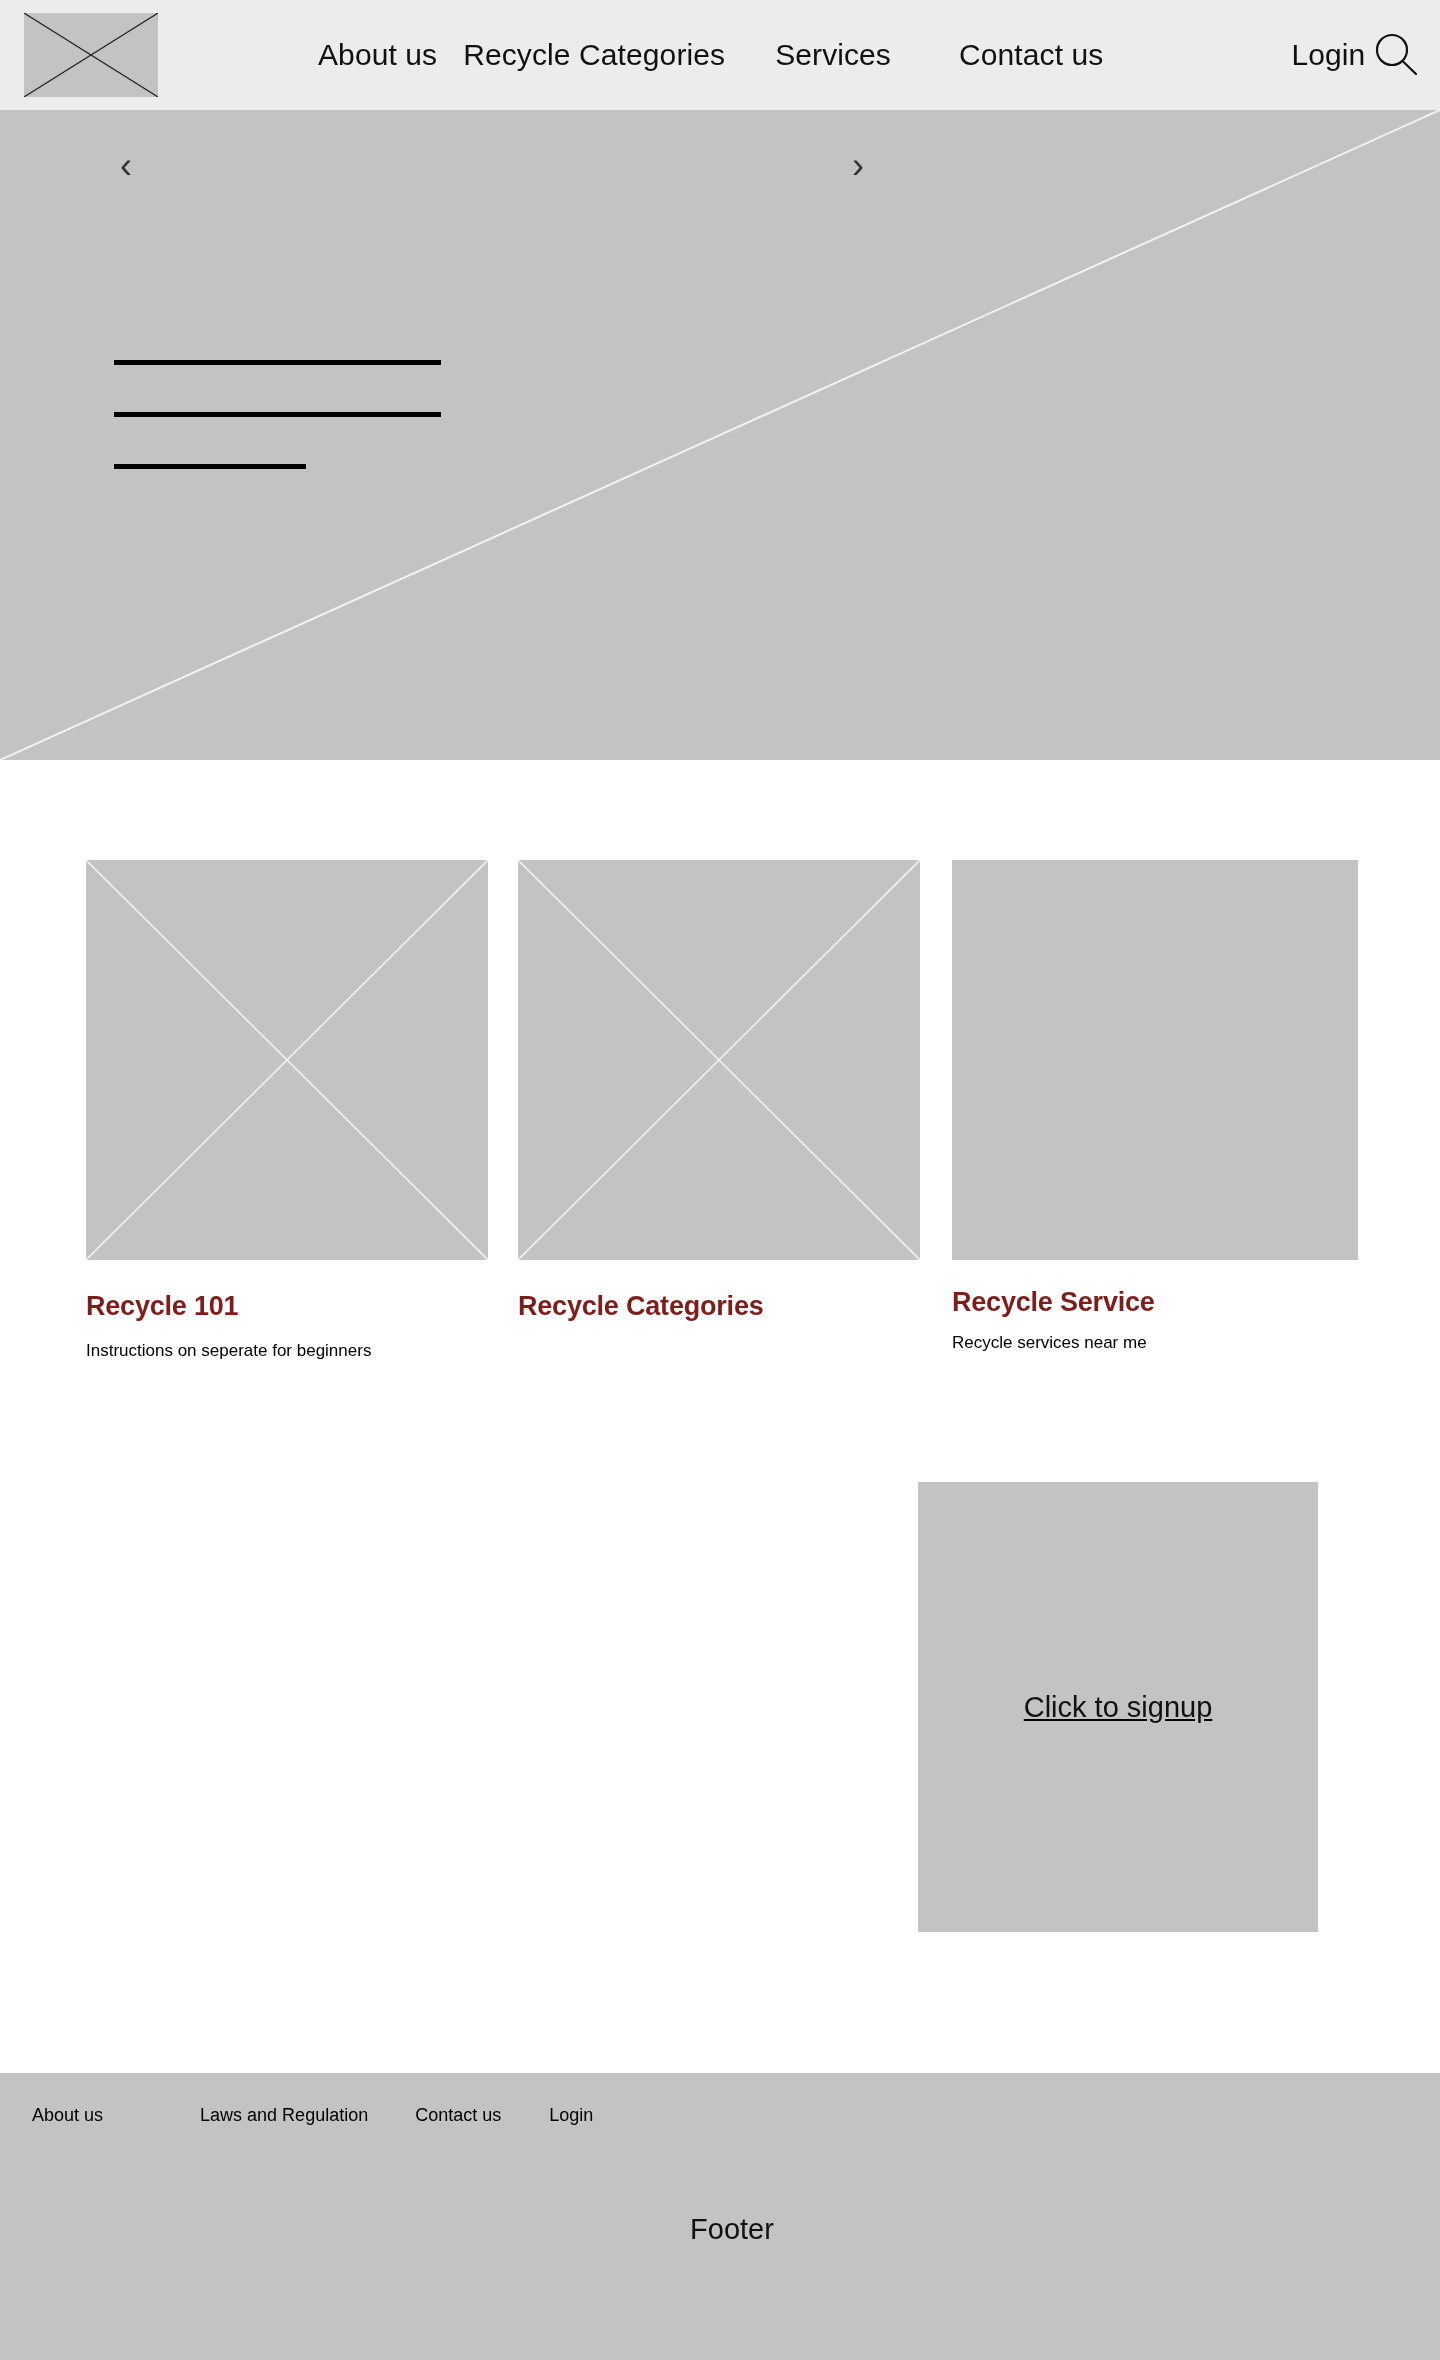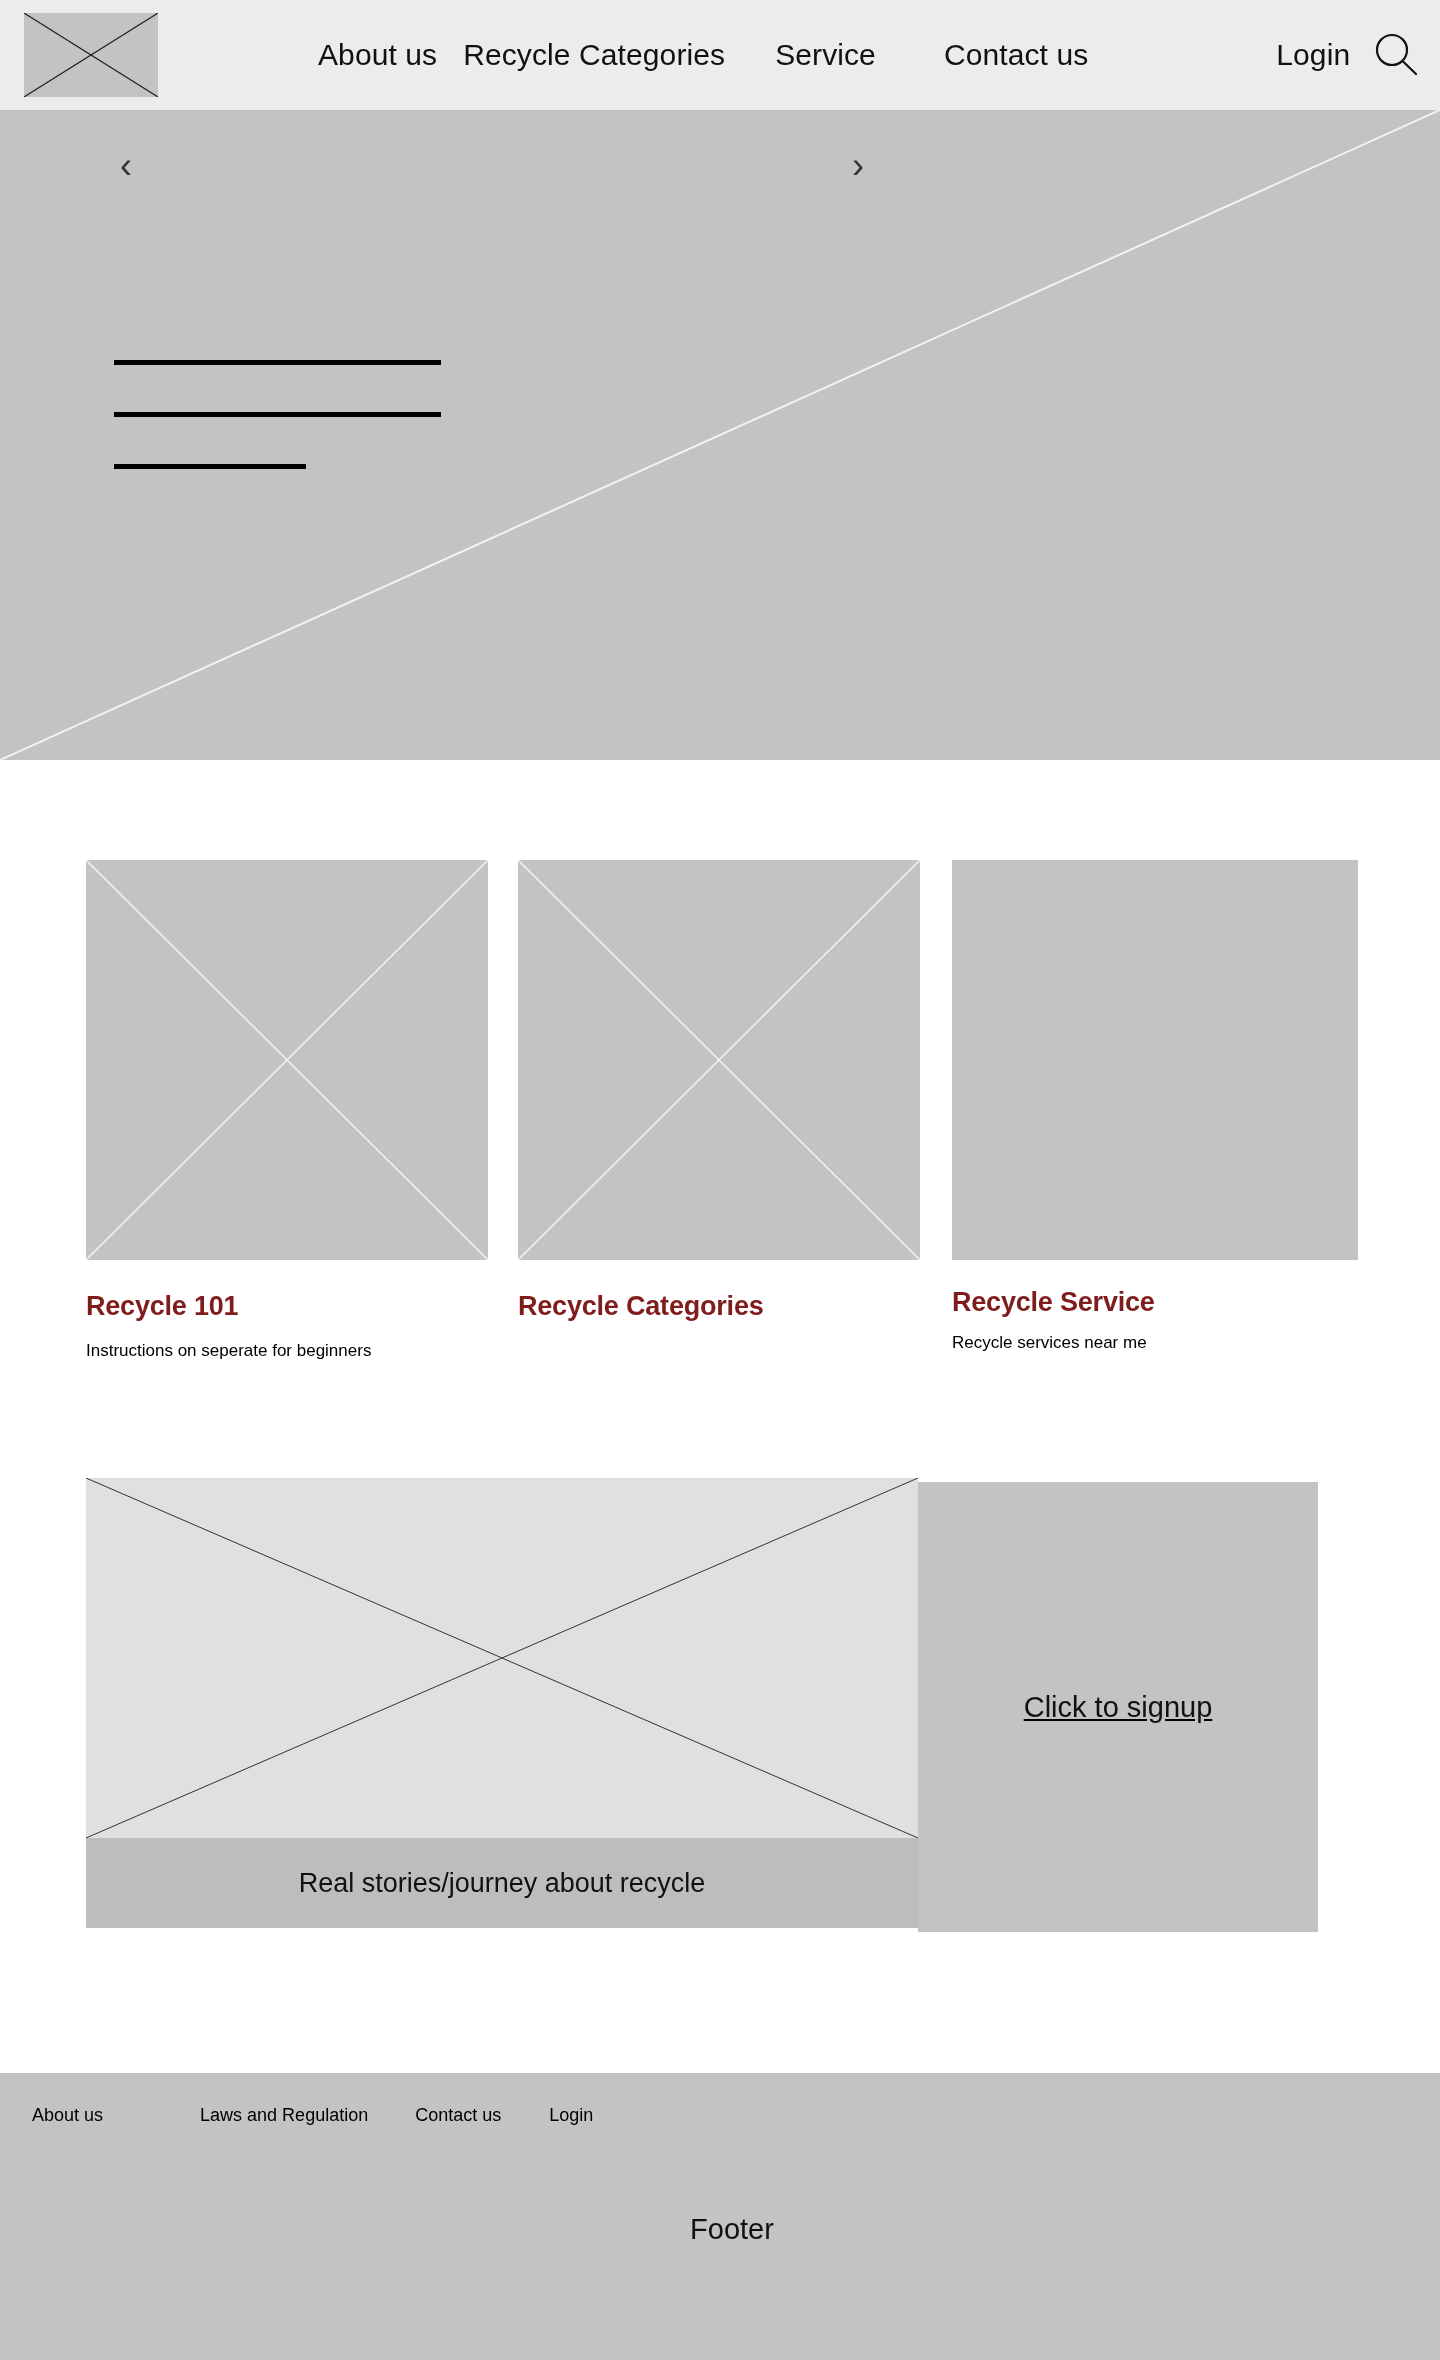--- a/index.html
+++ b/index.html
@@ -136,21 +136,21 @@
     <div class="logo-box">
       <svg viewBox="0 0 134 84" preserveAspectRatio="none">
         <line x1="0" y1="0" x2="134" y2="84" stroke="#222" stroke-width="1.2"></line>
         <line x1="134" y1="0" x2="0" y2="84" stroke="#222" stroke-width="1.2"></line>
       </svg>
     </div>
 
     <div class="nav">
       <span class="nav-item about">About us</span>
       <span class="nav-item cats">Recycle Categories</span>
-      <span class="nav-item serv">Service</span>
+      <span class="nav-item serv">Services</span>
       <span class="nav-item cont">Contact us</span>
       <span class="nav-item login">Login</span>
     </div>
 
     <div class="search-icon">
       <svg viewBox="0 0 56 56">
         <circle cx="24" cy="23" r="15" fill="none" stroke="#111" stroke-width="2.2"></circle>
         <line x1="34.5" y1="34" x2="48" y2="47" stroke="#111" stroke-width="2.2" stroke-linecap="round"></line>
       </svg>
     </div>
@@ -191,29 +191,20 @@
     </div>
 
     <div class="card c3">
       <div class="card-img"></div>
       <div class="card-title">Recycle Service</div>
       <div class="card-desc">Recycle services near me</div>
     </div>
 
   </div>
 
-  <div class="carousel">
-    <div class="carousel-stage">
-      <svg viewBox="0 0 832 360" preserveAspectRatio="none">
-        <line x1="0" y1="0" x2="832" y2="360" stroke="#333" stroke-width="1"></line>
-        <line x1="832" y1="0" x2="0" y2="360" stroke="#333" stroke-width="1"></line>
-      </svg>
-    </div>
-    <div class="carousel-caption">Real stories/journey about recycle</div>
-  </div>
   <div class="car-arrow prev">‹</div>
   <div class="car-arrow next">›</div>
 
   <div class="signup">
     <span class="signup-label">Click to signup</span>
   </div>
 
   <div class="footer">
     <div class="footer-links">
       <span class="footer-link f1">About us</span>

